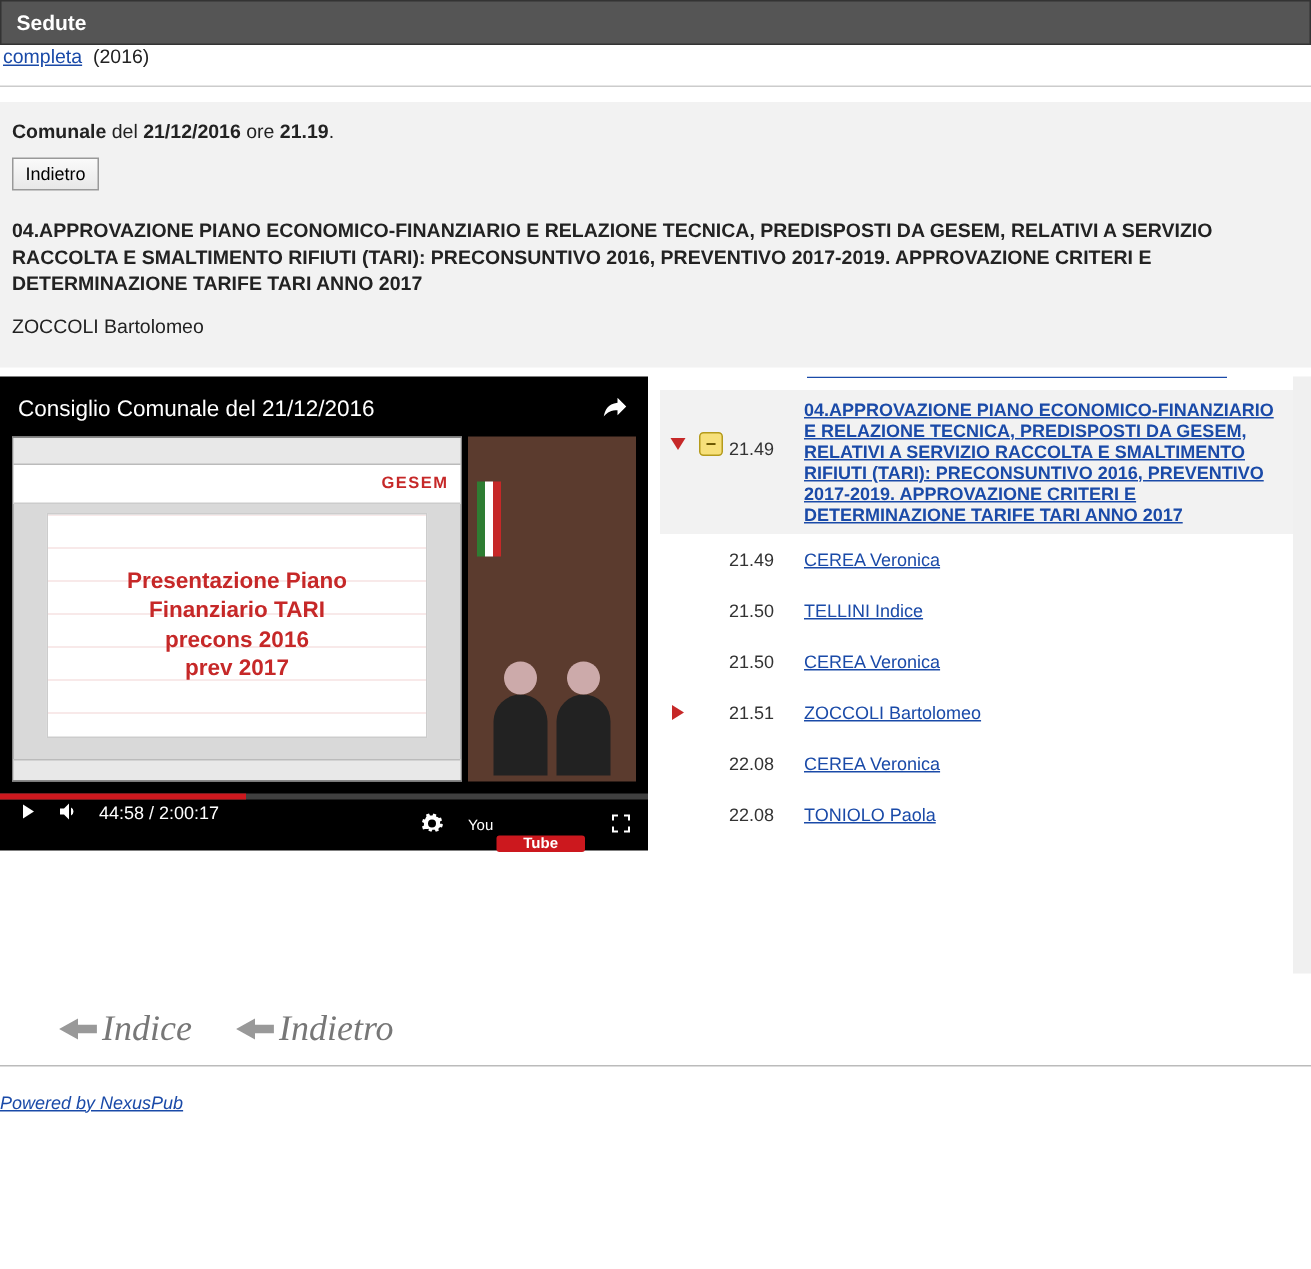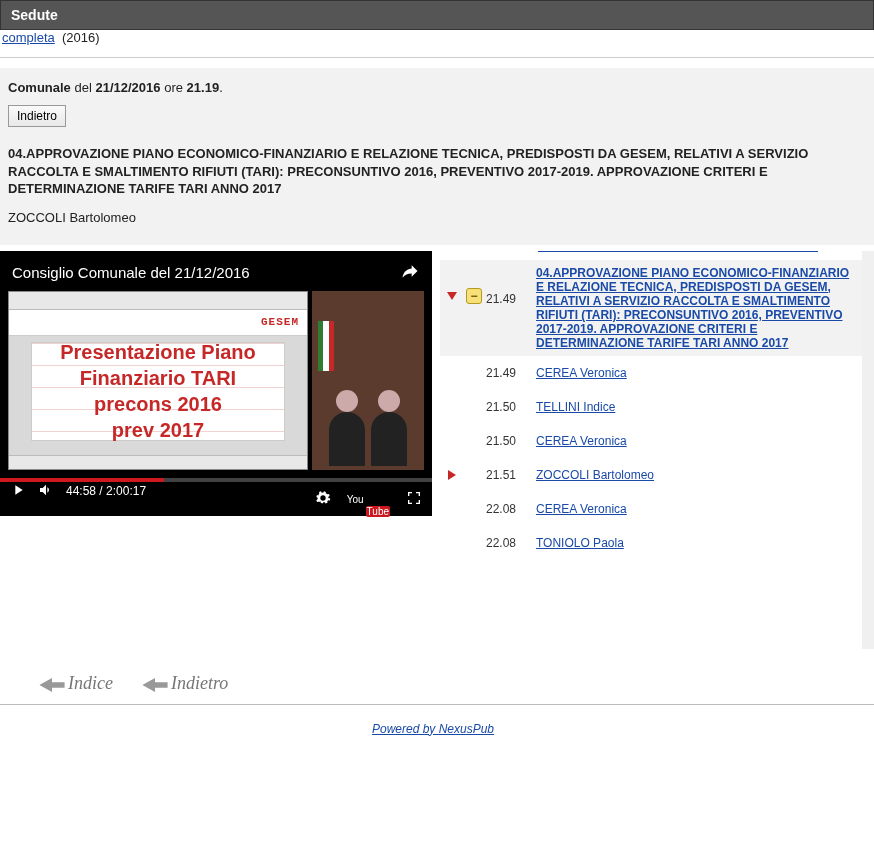--- a/index.html
+++ b/index.html
@@ -17,48 +17,48 @@
   .info-box .session-line b { font-weight: bold; }
   
   .doc-btn { display: inline-block; background: linear-gradient(#fafafa,#e8e8e8); border: 1px solid #999; padding: 3px 8px; font-size: 12px; cursor: pointer; margin-bottom: 10px; }
   
   .agenda-title { font-weight: bold; font-size: 13px; margin: 8px 0 12px 0; line-height: 1.35; max-width: 860px; }
   .speaker-main { font-size: 13px; margin-bottom: 6px; }
   
   .content-row { display: flex; align-items: flex-start; margin-top: 6px; background: #fff; }
   
   
-  .video-wrap { width: 432px; height: 265px; background: #000; position: relative; color: #fff; flex: none; }
+  .video-wrap { width: 432px; height: 316px; background: #000; position: relative; color: #fff; flex: none; }
   .video-titlebar { display: flex; align-items: center; justify-content: space-between; padding: 10px 12px 6px 12px; font-size: 15px; }
   .share-ic svg { width: 20px; height: 20px; fill: #fff; }
   
   .video-body { position: absolute; top: 40px; left: 8px; right: 8px; bottom: 46px; display: flex; }
   .slide-area { flex: 1; background: #d9d9d9; border: 1px solid #888; position: relative; }
   .slide-topbar { height: 18px; background: #e8e8e8; border-bottom: 1px solid #bbb; }
   .slide-head { height: 26px; display:flex; justify-content:flex-end; align-items:center; padding:2px 8px; background:#fff; border-bottom:1px solid #ccc;}
-  .gesem { color:#c62828; font-weight:bold; font-size:11px; letter-spacing:1px;font-family:Liberation Mono, monospace;}
+  .gesem { color:#c62828; font-weight:bold; font-size:11px; letter-spacing:1px;}
   .slide-inner { position:absolute; top:50px; left:22px; right:22px; bottom:28px; background:#fff; background-image: linear-gradient(#f1d2d2 1px, transparent 1px); background-size: 100% 22px; display:flex; align-items:center; justify-content:center; border:1px solid #ccc;}
-  .slide-text { text-align:center; color:#c62828; font-family: "Comic Sans MS", cursive, sans-serif; font-size:20px; font-weight:bold; line-height:1.3; }
+  .slide-text { text-align:center; color:#c62828; font-family: "Comic Sans MS", cursive, sans-serif; font-size:15px; font-weight:bold; line-height:1.3; }
   .slide-foot { position:absolute; bottom:0; left:0; right:0; height:14px; background:#e8e8e8; border-top:1px solid #bbb;}
   
   .camera-area { width:112px; background:#5b3b2e; margin-left:4px; display:flex; align-items:flex-end; justify-content:center; overflow:hidden; position:relative;}
   .flag { position:absolute; left:6px; top:30px; width:16px; height:50px; background: linear-gradient(to right, #2e7d32 33%, #fff 33% 66%, #c62828 66%); }
   .person { width:36px; height:54px; background:#222; border-radius:18px 18px 0 0; margin:0 3px; position:relative;}
   .person::before { content:""; position:absolute; top:-22px; left:50%; transform:translateX(-50%); width:22px; height:22px; background:#caa; border-radius:50%;}
   .people { display:flex; align-items:flex-end; margin-bottom:4px;}
   
   .scrub { position:absolute; left:0; right:0; bottom:34px; height:4px; background: rgba(255,255,255,0.25);}
   .scrub::before { content:""; display:block; height:100%; width:38%; background:#cc181e;}
   
   .video-controls { position:absolute; left:0; right:0; bottom:0; height:34px; display:flex; align-items:flex-start; padding:0 10px; font-size:12px; }
   .vc-left { display:flex; align-items:center; gap:12px; }
   .vc-right { margin-left:auto; display:flex; align-items:center; gap:16px; }
   .video-controls svg { width:16px; height:16px; fill:#fff; }
   .yt { font-size:10px; display:flex; align-items:center; gap:2px;}
-  .yt-box { background:#cc181e; color:#fff; padding:0 1px; border-radius:2px; font-weight:normal;margin-top:24px;}
+  .yt-box { background:#cc181e; color:#fff; padding:0 18px; border-radius:2px; font-weight:bold;margin-top:24px;}
   
   
   .agenda-wrap { flex:1; margin-left:8px; height:398px; overflow:hidden; position:relative; border-right:12px solid #f0f0f0;}
   .agenda-thumb { position:absolute; right:-12px; top:28px; width:12px; height:120px; background:#c8c8c8; border-radius:2px;}
   
   .agenda-list { padding-top:4px; }
   .agenda-item { display:flex; align-items:flex-start; padding:6px 6px 6px 2px; border-bottom: none; min-height:42px; }
   .agenda-item.highlight { background:#f2f2f2; }
   .agenda-item.slim { min-height:34px; align-items:center; }
   
@@ -75,26 +75,26 @@
   .col-time.slim { padding-top:0;}
   
   .col-text { flex:1; font-size:12px; }
   .col-text a { color:#1a4aa8; text-decoration:underline; font-weight:bold; }
   .col-text.slim a { font-weight:normal; }
   
   .top-line { height:1px; background:#1a4aa8; margin: 0 0 4px 98px; width:280px;}
   
   
   .footer-nav { margin:24px 0 8px 38px; display:flex; gap:28px; align-items:center; }
-  .nav-btn { display:flex; align-items:flex-end; color:#777; font-style:italic; font-family:"Brush Script MT","Comic Sans MS",cursive; font-size:18px; cursor:pointer;}
+  .nav-btn { display:flex; align-items:center; color:#777; font-style:italic; font-family:"Brush Script MT","Comic Sans MS",cursive; font-size:24px; cursor:pointer;}
   .nav-btn svg { width:28px; height:18px; fill:#999; margin-right:2px;}
   
   hr.full { border:none; border-top:1px solid #bbb; margin:10px 0;}
   
-  .powered { text-align:center; padding:6px 8px 10px 0;}
+  .powered { text-align:left; padding:6px 8px 10px 0;}
   .powered a { color:#1a4aa8; font-style:italic; text-decoration:underline; font-size:12px;}
 </style>
 </head>
 <body>
 
 <div class="header-bar">
   <span>Sedute</span>
 </div>
 
 <div class="breadcrumb-row">

